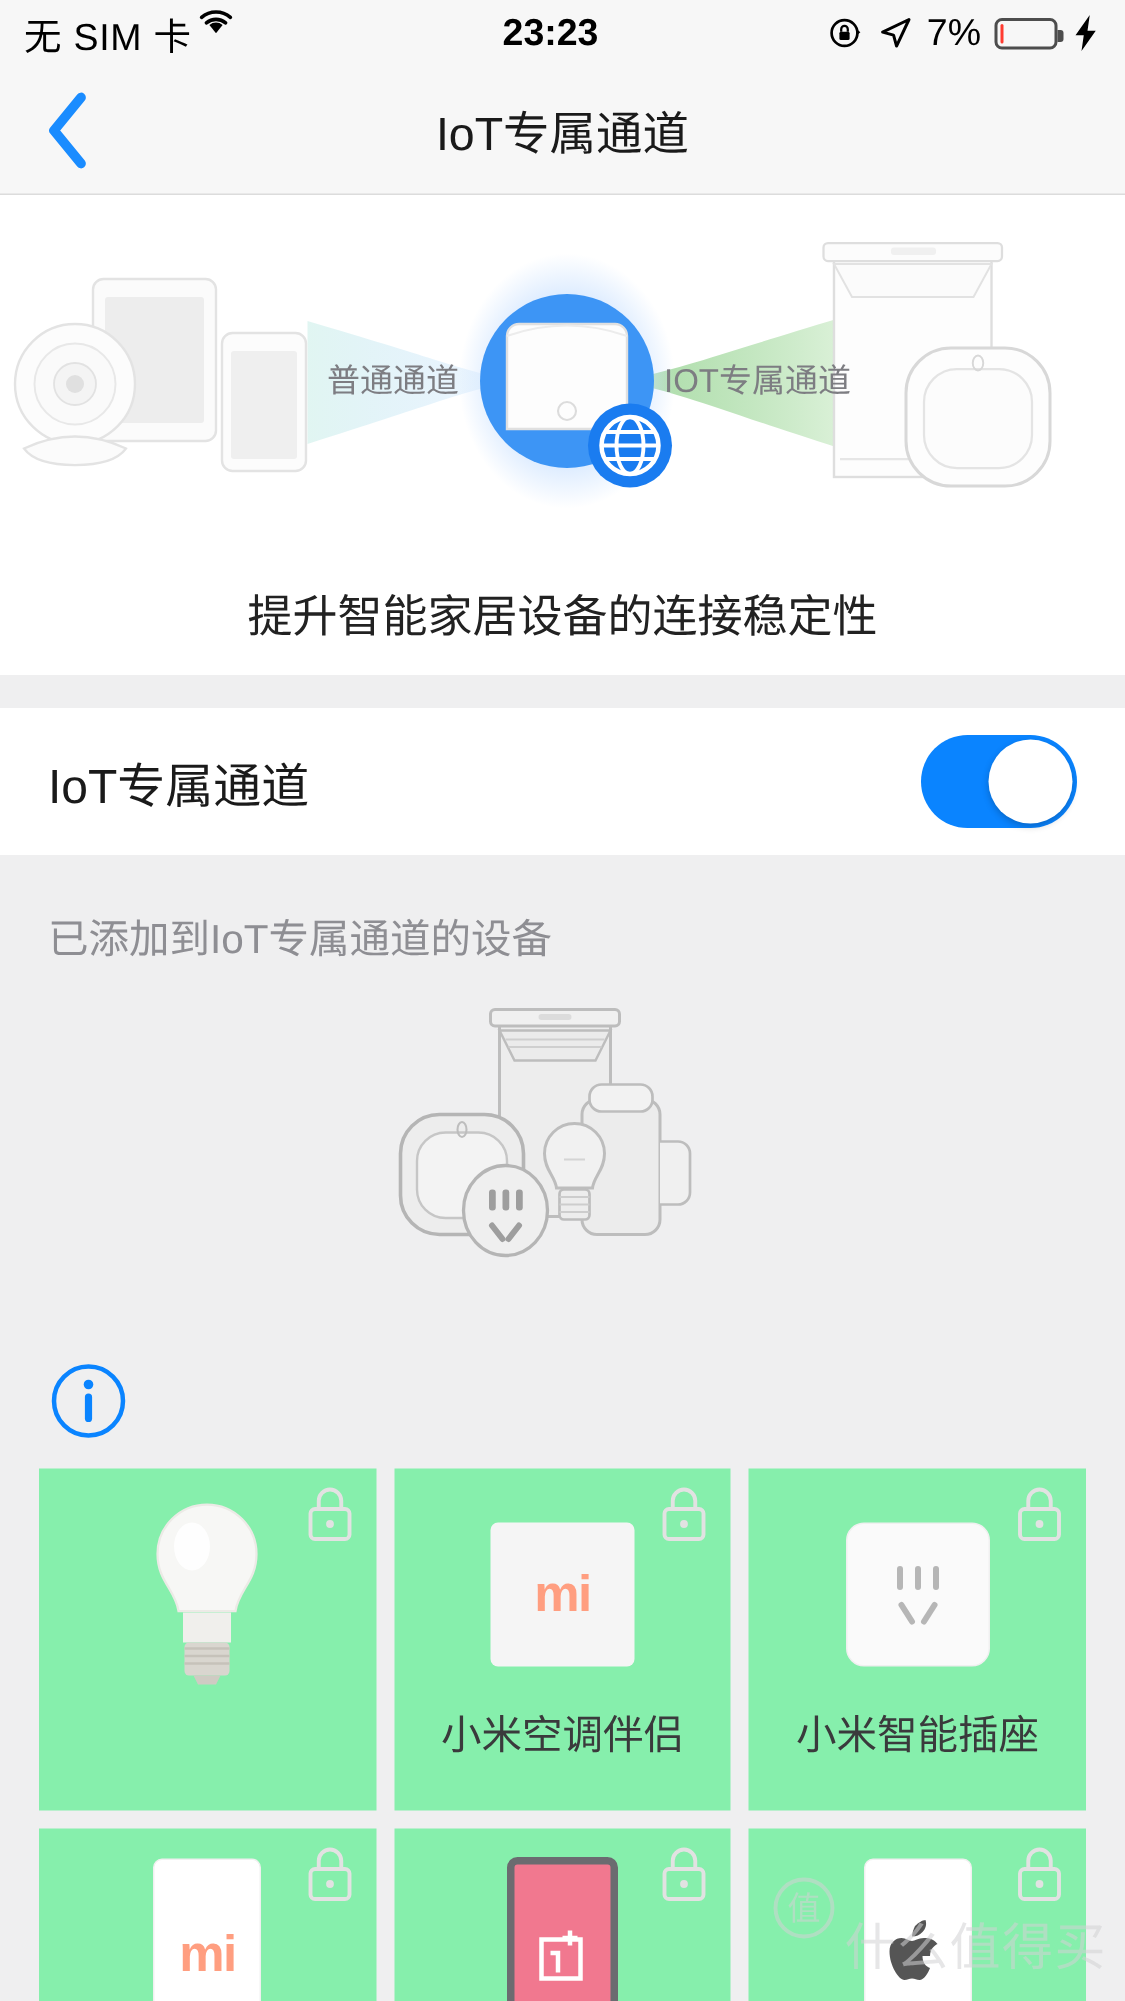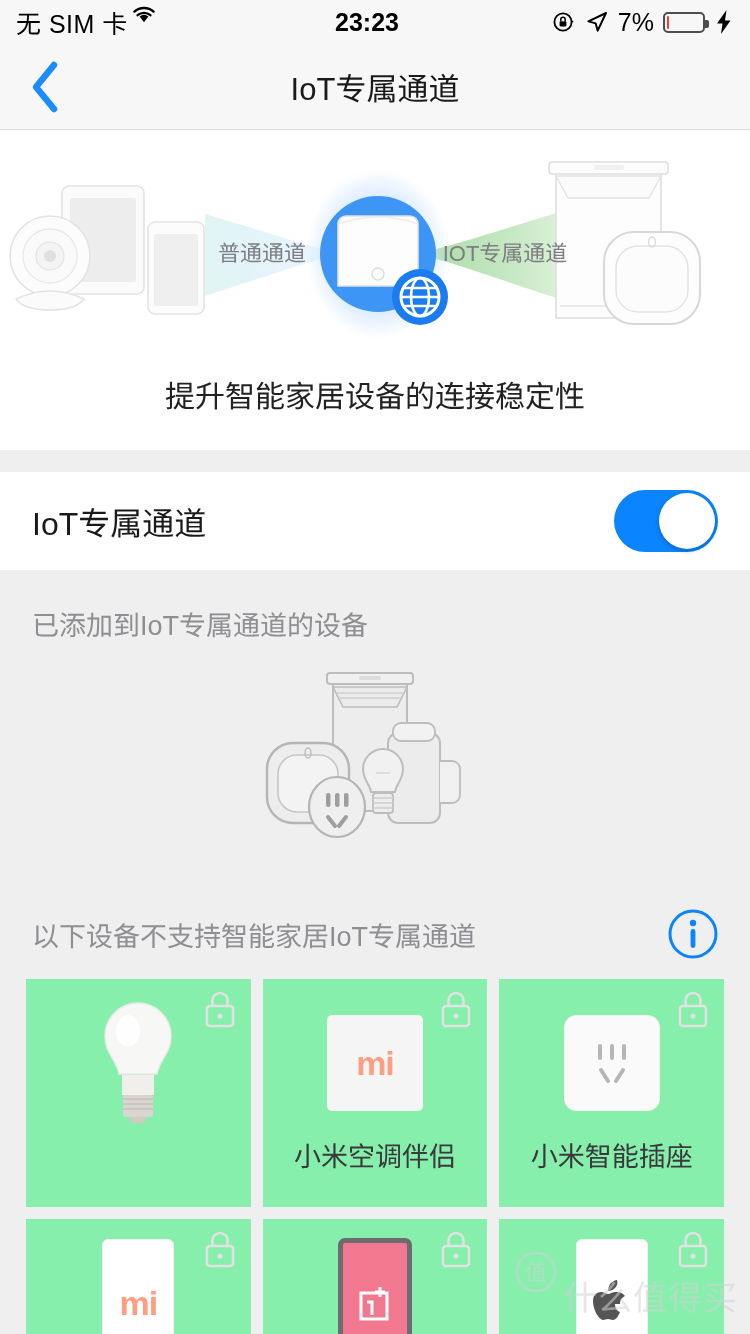--- a/index.html
+++ b/index.html
@@ -51,21 +51,21 @@
     position:absolute; left:0; right:0; text-align:center;
     font-size:31px; color:#1a1a1a; pointer-events:none;
   }
 
   
   .hero{
     background:#fff; height:320px; position:relative; overflow:hidden;
   }
   .hero-illu{ position:absolute; left:0; top:24px; width:750px; height:200px; }
   .hero-caption{
-    position:absolute; left:0; right:0; bottom:34px; text-align:center;
+    position:absolute; left:0; right:0; bottom:20px; text-align:center;
     font-size:30px; color:#222;
   }
   .hero-gap{ height:22px; background:#efeff0; }
 
   
   .toggle-row{
     background:#fff; height:98px;
     display:flex; align-items:center; justify-content:space-between;
     padding:0 32px;
   }
@@ -287,21 +287,20 @@
 
       <path d="M138 84 a20 20 0 0 1 20 20 c0 11 -7 15 -8 23 h-24 c-1 -8 -8 -12 -8 -23 a20 20 0 0 1 20 -20 Z" fill="#f1f1f1" stroke="#bdbdbd" stroke-width="2"></path>
       <rect x="128" y="128" width="20" height="20" rx="3" fill="#ededed" stroke="#bdbdbd" stroke-width="1.8"></rect>
       <path d="M128 133 h20 M128 138 h20 M128 143 h20" stroke="#cdcdcd" stroke-width="1.3"></path>
       <path d="M131 108 h14" stroke="#d4d4d4" stroke-width="1.4"></path>
     </svg>
 
   </div>
 
   <div class="unsup-head">
-    <span class="unsup-title">以下设备不支持智能家居IoT专属通道</span>
     <svg class="info-icon" width="54" height="54" viewBox="0 0 54 54">
       <circle cx="27" cy="27" r="23" fill="none" stroke="#0a84ff" stroke-width="3"></circle>
       <circle cx="27" cy="16" r="3.2" fill="#0a84ff"></circle>
       <rect x="24.6" y="22" width="4.8" height="19" rx="2.4" fill="#0a84ff"></rect>
     </svg>
   </div>
 
   <div class="grid">
 
     <div class="card">

